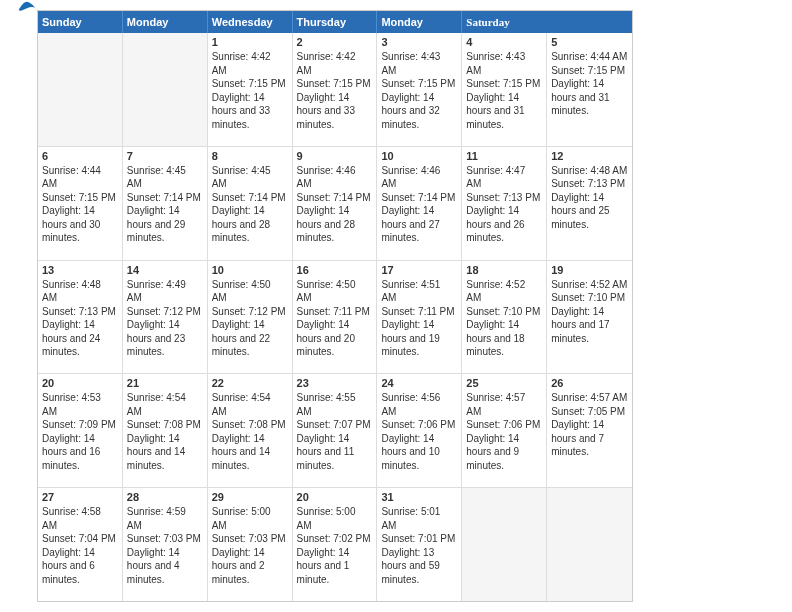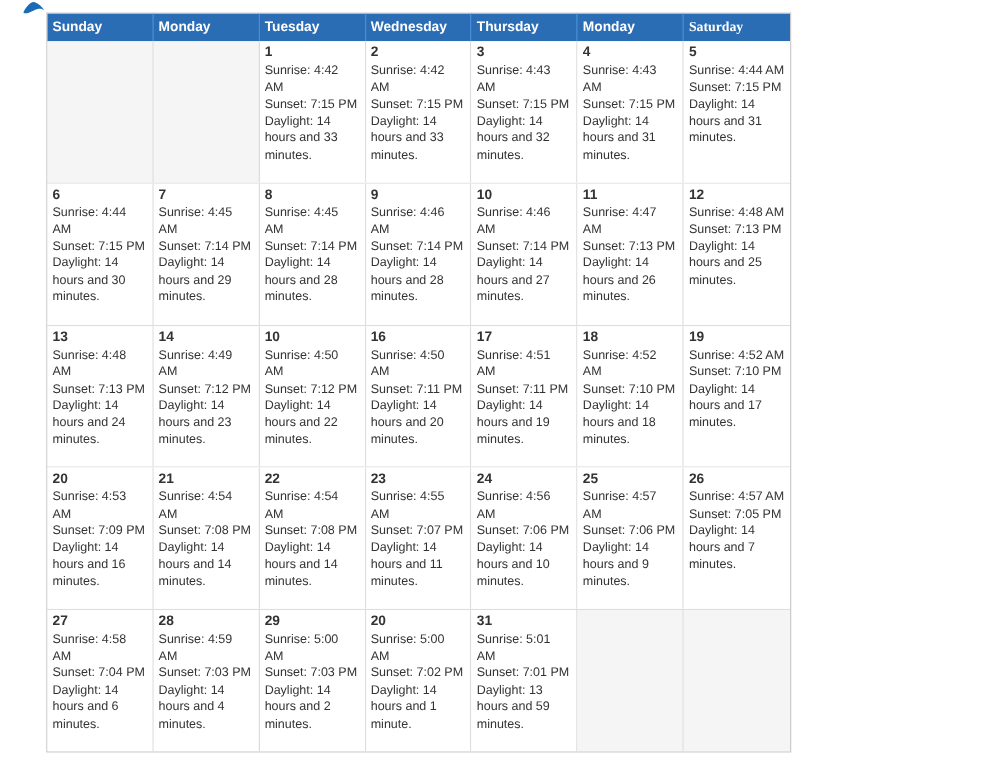--- a/index.html
+++ b/index.html
@@ -141,21 +141,20 @@
     <div class="title-block">
       <div class="calendar-title"></div>
       <div class="calendar-subtitle"></div>
     </div>
   </div>
 
   <div class="calendar">
     <div class="cal-header-row">
     <div class="cal-header-cell">Sunday</div>
         <div class="cal-header-cell">Monday</div>
-        <div class="cal-header-cell">Tuesday</div>
         <div class="cal-header-cell">Wednesday</div>
         <div class="cal-header-cell">Thursday</div>
         <div class="cal-header-cell">Monday</div>
         <div class="cal-header-cell">Saturday</div>
       </div>
     <div class="cal-body">
     <div class="cal-week">
           <div class="cal-cell empty"></div>
           <div class="cal-cell empty"></div>
           <div class="cal-cell">

